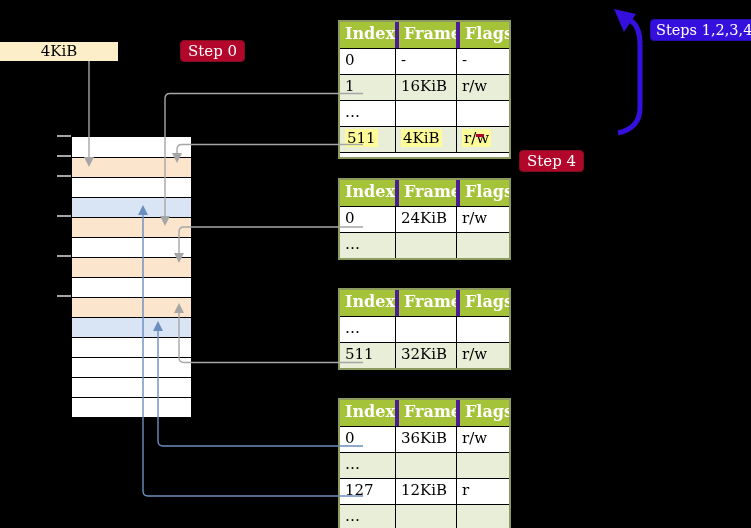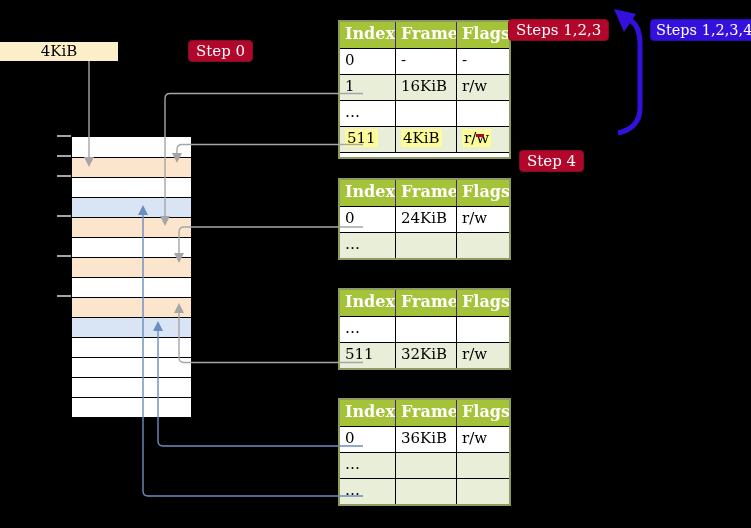--- a/index.html
+++ b/index.html
@@ -17,37 +17,37 @@
 
   
   #label-4kib{position:absolute;left:0;top:42px;width:118px;height:19px;line-height:19px;
               background:var(--label-wheat);color:#000;text-align:center;font-size:15px;z-index:2;}
 
   
   .badge{position:absolute;height:18px;line-height:18px;padding:1px 7px;border-radius:4px;
          color:#fff;font-size:15px;white-space:nowrap;z-index:6;}
   .badge.red{background:var(--accent-red);border:1px solid var(--accent-red-border);}
   .badge.blue{background:var(--accent-blue);border:1px solid var(--accent-blue-border);}
-  #badge-step0{left:188px;top:40px;}
+  #badge-step0{left:180px;top:40px;}
   #badge-steps123{left:508px;top:19px;}
   #badge-steps1234{left:650px;top:19px;font-size:14.5px;padding:1px 5px;}
   #badge-step4{left:519px;top:150px;}
 
   
   .ptable{position:absolute;left:310px;border:2px solid #8d9c5e;background:#fff;z-index:2;margin-left:28px;}
   #t1{top:20px;} #t2{top:178px;} #t3{top:288px;} #t4{top:398px;}
   .trow{display:flex;height:25px;border-top:1px solid #000;}
   .trow.head{height:26px;border-top:none;background:var(--table-header-green);}
   .trow.green{background:var(--table-row-green);}
   .td{width:55px;box-sizing:border-box;border-left:1px solid #000;padding:2px 0 0 5px;
       font-size:15px;color:#000;white-space:nowrap;overflow:hidden;}
   .td:first-child{border-left:none;}
   .td.c2{width:61px;}
   .td.c3{width:53px;}
-  .head .td{border-left:1px solid #4c1d95;color:#fff;font-weight:bold;font-size:16px;padding-top:2px;}
+  .head .td{border-left:4px solid #4c1d95;color:#fff;font-weight:bold;font-size:16px;padding-top:2px;}
   .head .td:first-child{border-left:none;}
   .sliver{height:4px;border-top:1px solid #000;background:#fff;}
   .hl{background:var(--highlight-yellow);padding:0 2px;}
 
   
   #overlay{position:absolute;left:0;top:0;z-index:5;pointer-events:none;}
   .gline{fill:none;stroke:var(--line-gray);stroke-width:1.4;}
   .ghead{fill:var(--line-gray);stroke:none;}
   .bline{fill:none;stroke:var(--line-blue);stroke-width:1.4;}
   .bhead{fill:var(--line-blue);stroke:none;}
@@ -56,21 +56,20 @@
   .reddash{fill:var(--accent-red);stroke:none;}
 </style>
 </head>
 <body>
 
 <div id="canvas">
 
   <div id="label-4kib">4KiB</div>
 
   <div class="badge red" id="badge-step0">Step 0</div>
-  <div class="badge red" id="badge-steps123">Steps 1,2,3</div>
   <div class="badge blue" id="badge-steps1234">Steps 1,2,3,4</div>
   <div class="badge red" id="badge-step4">Step 4</div>
 
   <div id="memory-stack">
       <div class="mrow white"></div>
       <div class="mrow peach"></div>
       <div class="mrow white"></div>
       <div class="mrow blue"></div>
       <div class="mrow peach"></div>
       <div class="mrow white"></div>
@@ -164,20 +163,25 @@
     <div class="trow">
       <div class="td c1">0</div>
       <div class="td c2">36KiB</div>
       <div class="td c3">r/w</div>
     </div>
     <div class="trow green">
       <div class="td c1">…</div>
       <div class="td c2"></div>
       <div class="td c3"></div>
     </div>
+    <div class="trow">
+      <div class="td c1">127</div>
+      <div class="td c2">12KiB</div>
+      <div class="td c3">r</div>
+    </div>
     <div class="trow green">
       <div class="td c1">…</div>
       <div class="td c2"></div>
       <div class="td c3"></div>
     </div>
   </div>
 
   <svg id="overlay" width="751" height="528">
     <g>
       <path class="gline" d="M89,61 V158"></path>

